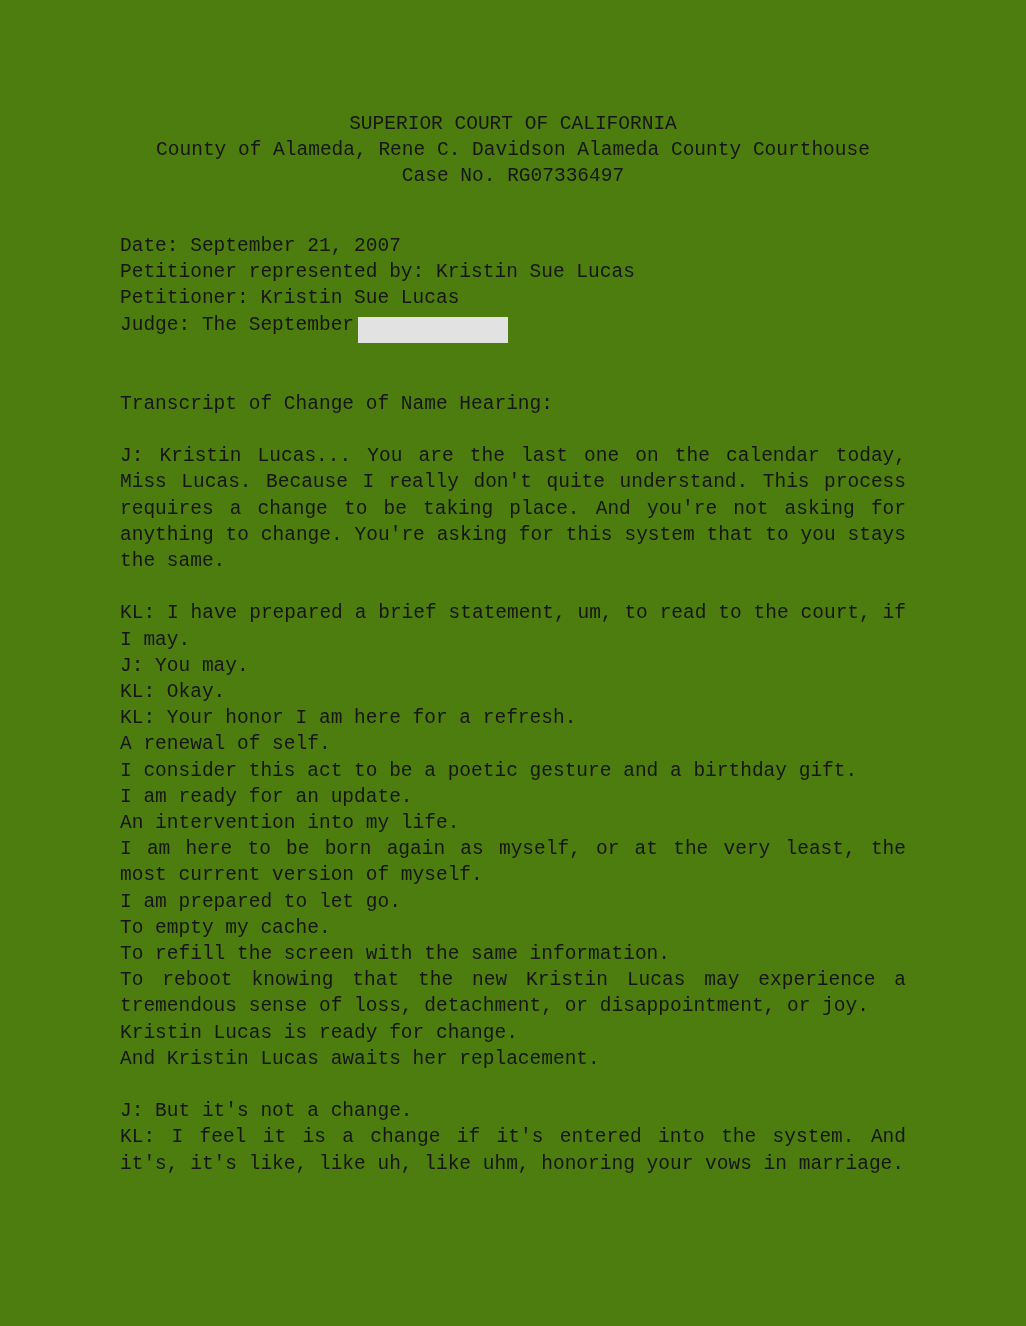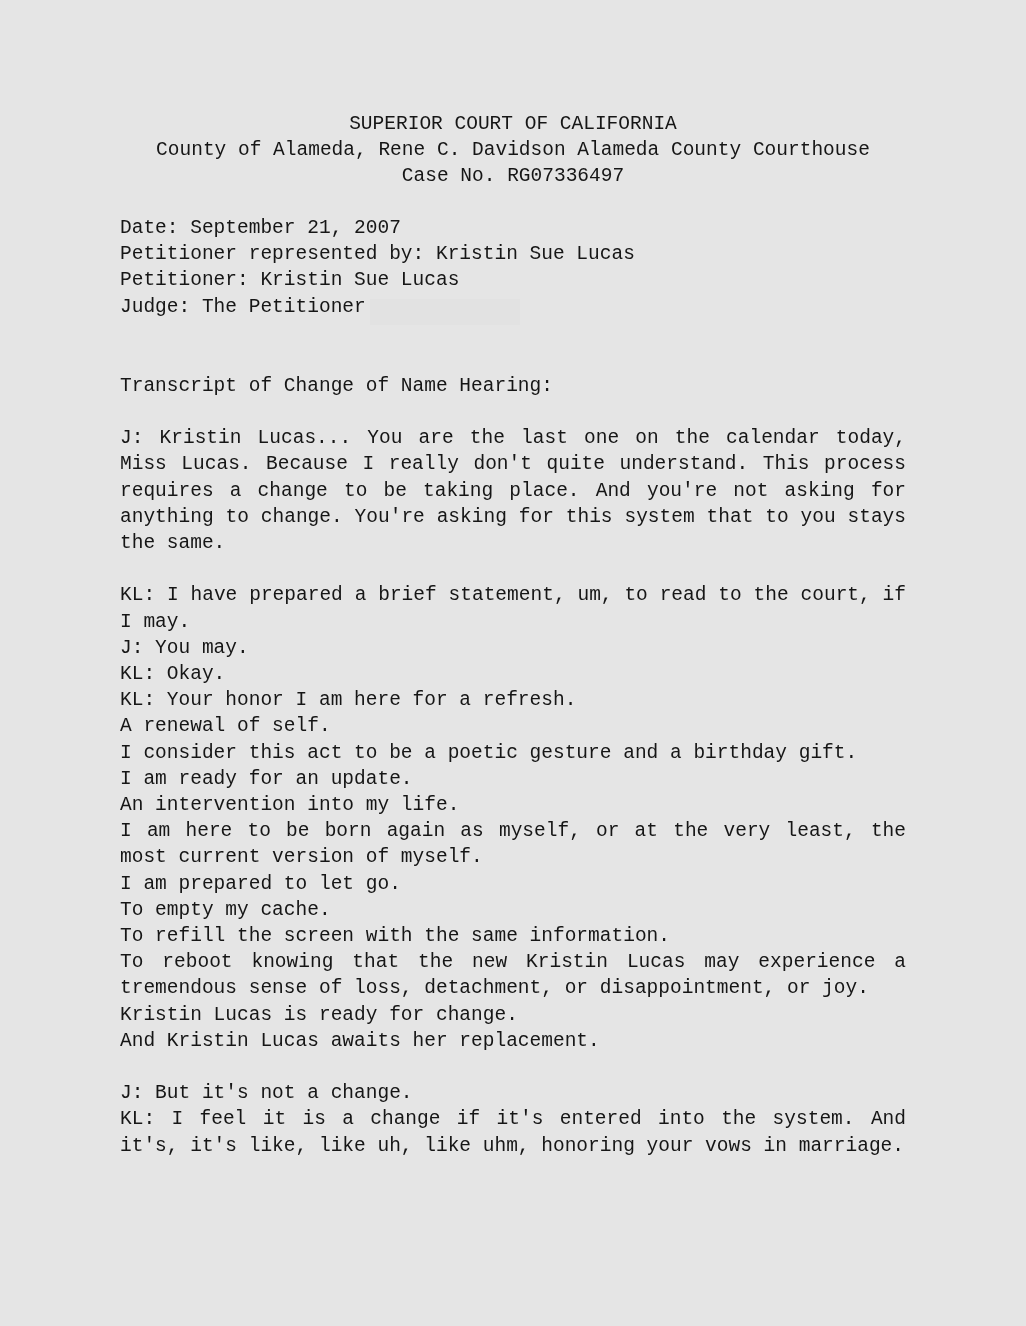--- a/index.html
+++ b/index.html
@@ -6,32 +6,32 @@
     margin: 0;
     padding: 0;
     background: #ffffff;
   }
   .page {
     position: relative;
     width: 1026px;
     height: 1326px;
     box-sizing: border-box;
     padding: 111px 120px 16px 120px;
-    background: #e5e5e5;
+    background: #4d7c0f;
     color: #161616;
     font-family: "Liberation Mono", "DejaVu Sans Mono", monospace;
     font-size: 19.5px;
     line-height: 26.2px;
     overflow: hidden;
   }
   .doc-header {
     text-align: center;
   }
   .meta {
-    margin-top: 25px;
+    margin-top: 43px;
   }
   .transcript-heading {
     margin: 52.4px 0 0 0;
     font-size: inherit;
     font-weight: normal;
     line-height: inherit;
   }
   .transcript-heading .underline {
     text-underline-offset: 4px;
   }
@@ -60,21 +60,21 @@
     <div>SUPERIOR COURT OF CALIFORNIA</div>
     <div>County of Alameda, Rene C. Davidson Alameda County Courthouse</div>
     <div>Case No. RG07336497</div>
   </header>
 
   <section class="meta">
     <div>Date: September 21, 2007</div>
     <div>Petitioner represented by: Kristin Sue Lucas</div>
     <div>Petitioner: Kristin Sue Lucas</div>
     <div>
-      <span>Judge: The Petitioner</span><span class="redaction"></span>
+      <span>Judge: The September</span><span class="redaction"></span>
     </div>
   </section>
 
   <h2 class="transcript-heading">
     <span class="underline">Transcript of Change of Name Hearing</span><span>:</span>
   </h2>
 
   <p class="para">J: Kristin Lucas... You are the last one on the calendar today, Miss Lucas. Because I really don't quite understand. This process requires a change to be taking place. And you're not asking for anything to change. You're asking for this system that to you stays the same.</p>
 
   <p class="para">KL: I have prepared a brief statement, um, to read to the court, if I may.

